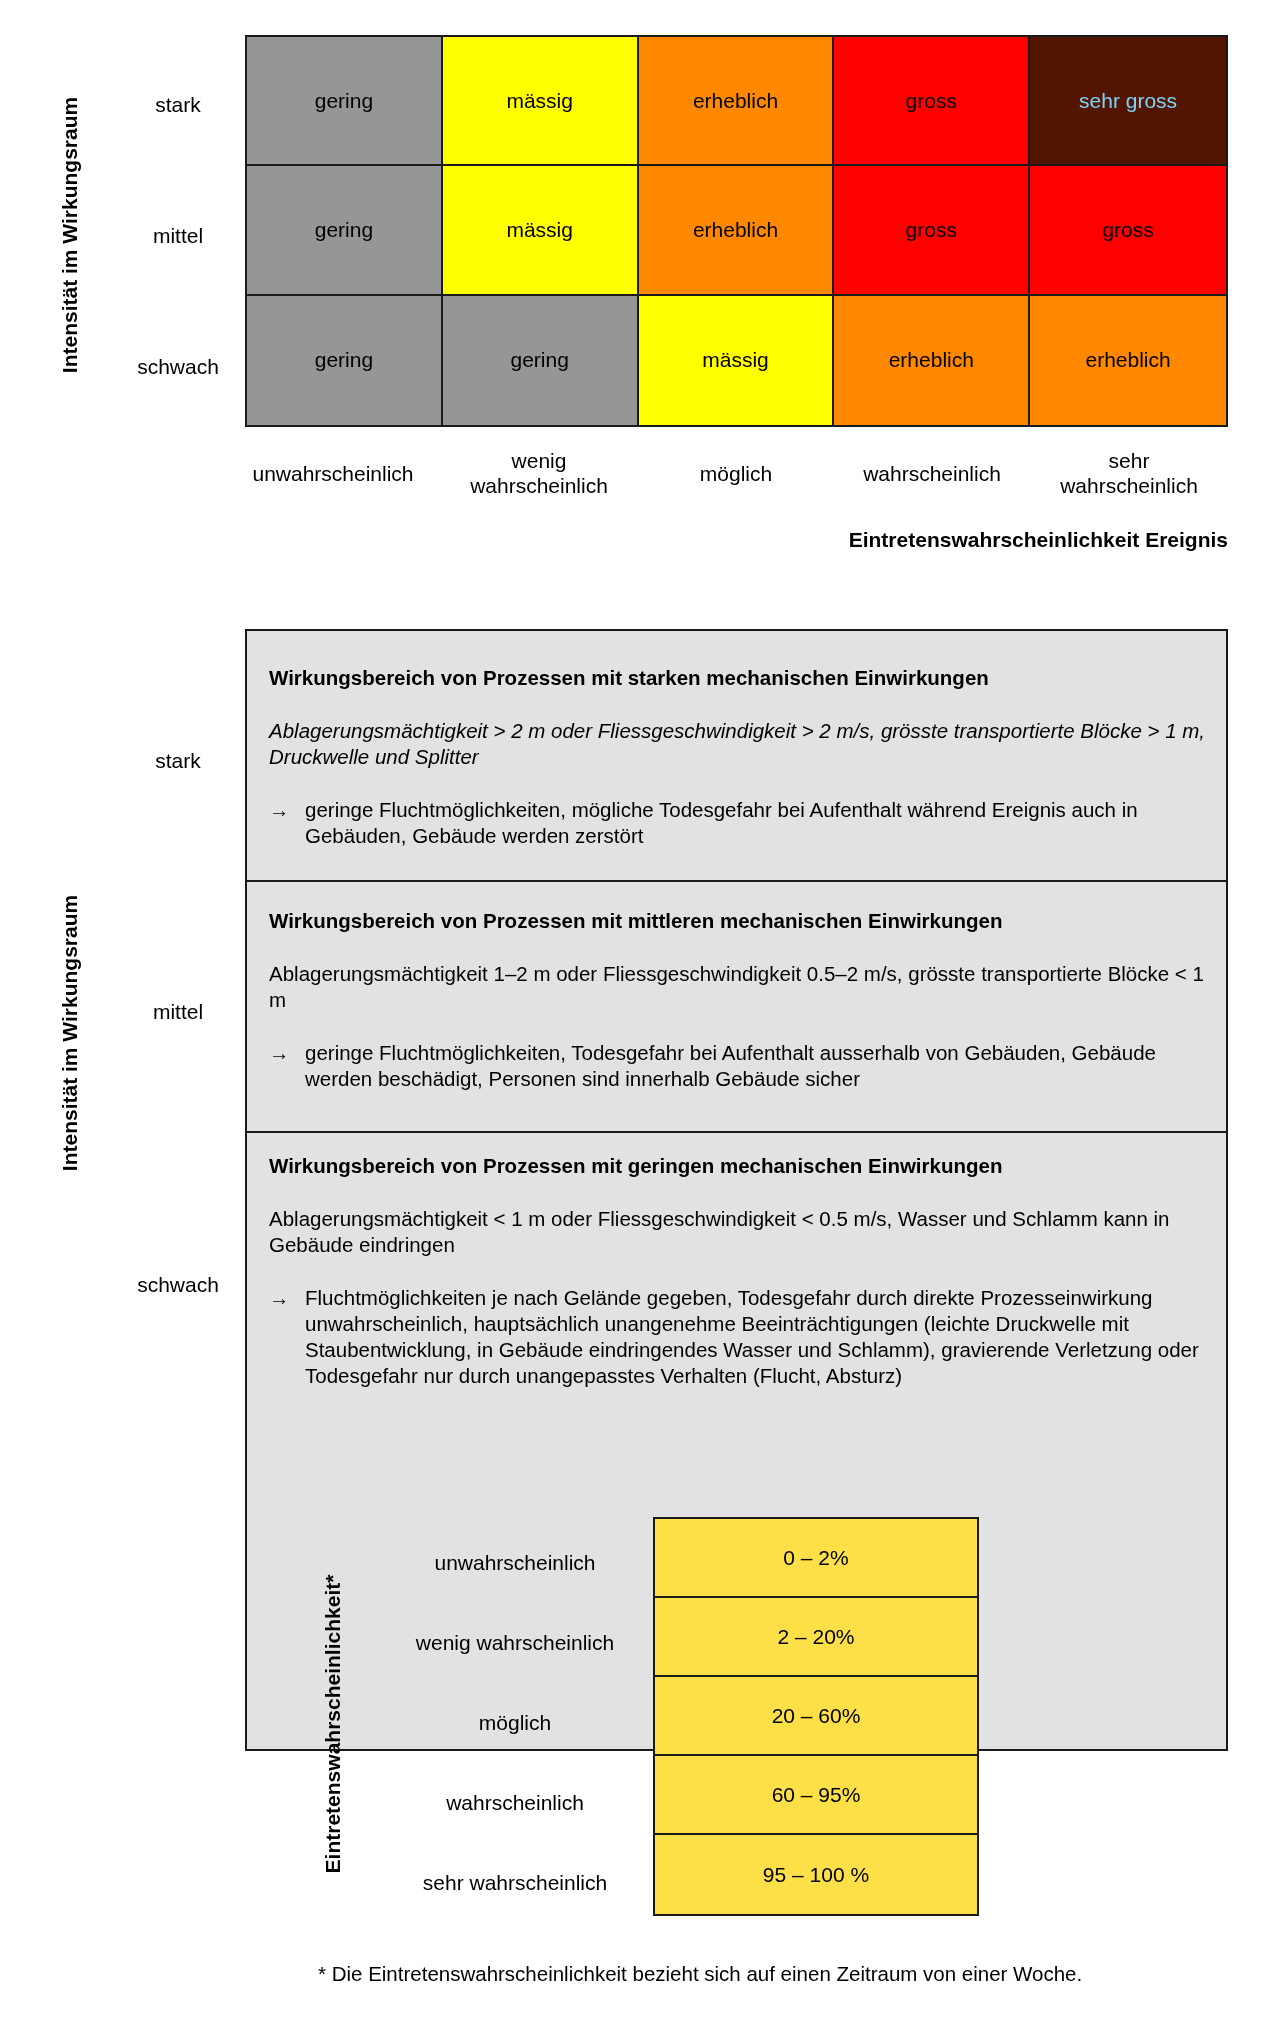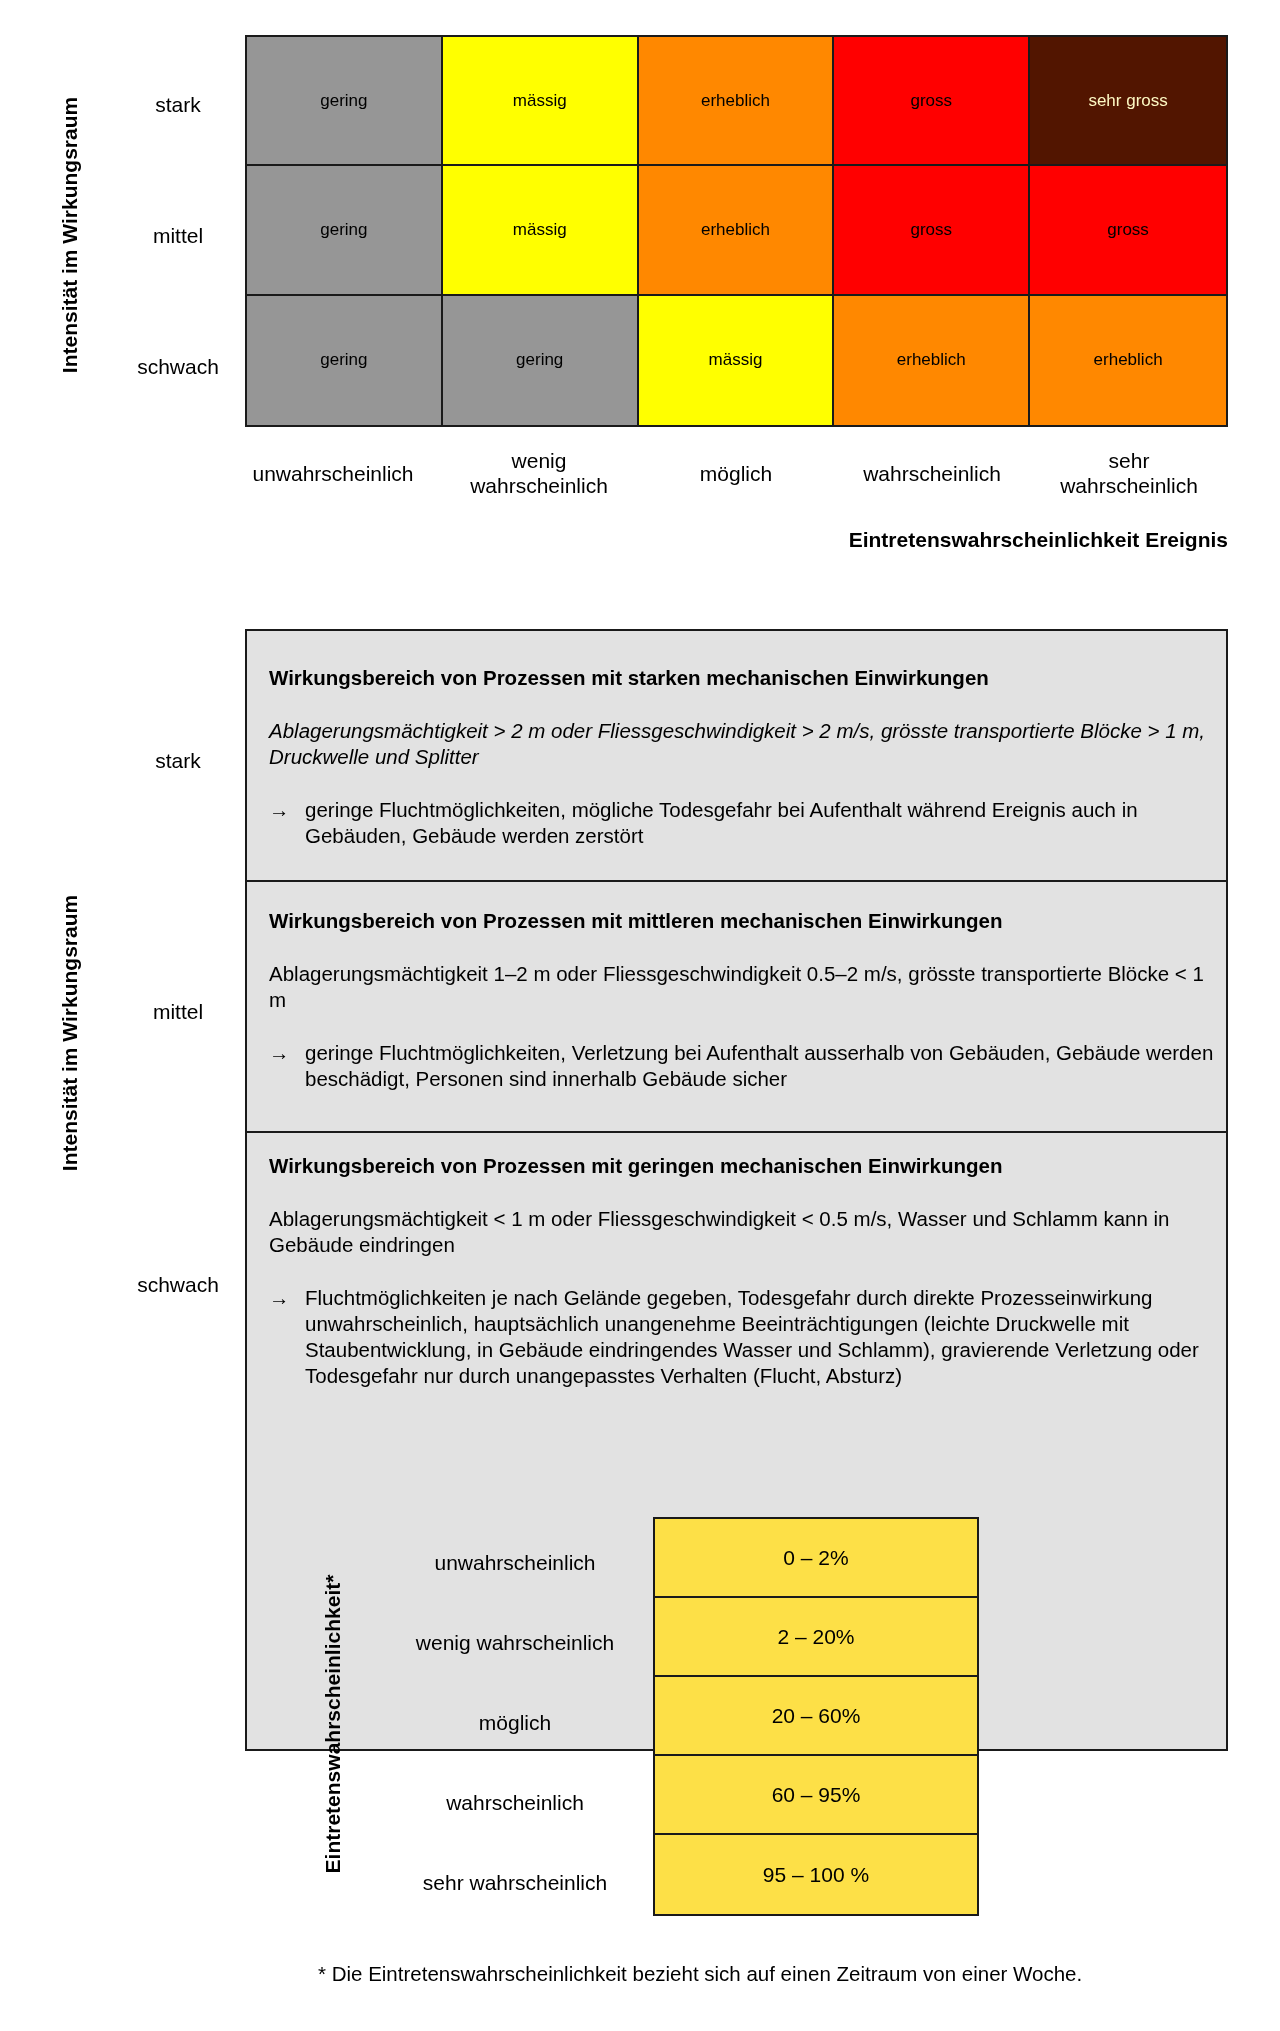--- a/index.html
+++ b/index.html
@@ -6,21 +6,21 @@
   body { width: 1280px; height: 2031px; position: relative; overflow: hidden;
          font-family: "Liberation Sans", sans-serif; color: #000; }
   .vlabel { position: absolute; font-weight: bold; font-size: 21px; white-space: nowrap;
             transform: translate(-50%, -50%) rotate(-90deg); }
   .rowlabel { position: absolute; font-size: 21px; transform: translate(-50%, -50%); white-space: nowrap; text-align: center; }
 
   
   #matrix { position: absolute; left: 245px; top: 35px; width: 983px; height: 392px;
             border: 2px solid #1a1a1a; box-sizing: border-box;
             display: grid; grid-template-columns: repeat(5, 1fr); grid-template-rows: repeat(3, 1fr); }
-  .cell { display: flex; align-items: center; justify-content: center; font-size: 17px;
+  .cell { display: flex; align-items: center; justify-content: center; font-size: 21px;
           border-right: 2px solid #1a1a1a; border-bottom: 2px solid #1a1a1a; box-sizing: border-box; }
   .cell:nth-child(5n) { border-right: none; }
   .cell:nth-last-child(-n+5) { border-bottom: none; }
   .xlab { position: absolute; top: 445px; width: 196px; height: 56px; display: flex; align-items: center;
           justify-content: center; text-align: center; font-size: 21px; line-height: 25px; }
   #xtitle { position: absolute; left: 245px; width: 983px; top: 528px; text-align: right; font-weight: bold; font-size: 21px; }
 
   
   #desc { position: absolute; left: 245px; top: 629px; width: 983px; height: 1122px;
           border: 2px solid #1a1a1a; box-sizing: border-box; background: #e2e2e2; }
@@ -47,21 +47,21 @@
 
 <div class="rowlabel" style="left:178px; top:105px;">stark</div>
 <div class="rowlabel" style="left:178px; top:236px;">mittel</div>
 <div class="rowlabel" style="left:178px; top:367px;">schwach</div>
 
 <div id="matrix">
   <div class="cell" style="background: rgb(150, 150, 150); color: rgb(0, 0, 0);">gering</div>
   <div class="cell" style="background: rgb(255, 255, 0); color: rgb(0, 0, 0);">mässig</div>
   <div class="cell" style="background: rgb(255, 136, 0); color: rgb(0, 0, 0);">erheblich</div>
   <div class="cell" style="background: rgb(255, 0, 0); color: rgb(0, 0, 0);">gross</div>
-  <div class="cell" style="background: rgb(82, 21, 0); color: #fef9c3;">sehr gross</div>
+  <div class="cell" style="background: rgb(82, 21, 0); color: #7dd3fc;">sehr gross</div>
   <div class="cell" style="background: rgb(150, 150, 150); color: rgb(0, 0, 0);">gering</div>
   <div class="cell" style="background: rgb(255, 255, 0); color: rgb(0, 0, 0);">mässig</div>
   <div class="cell" style="background: rgb(255, 136, 0); color: rgb(0, 0, 0);">erheblich</div>
   <div class="cell" style="background: rgb(255, 0, 0); color: rgb(0, 0, 0);">gross</div>
   <div class="cell" style="background: rgb(255, 0, 0); color: rgb(0, 0, 0);">gross</div>
   <div class="cell" style="background: rgb(150, 150, 150); color: rgb(0, 0, 0);">gering</div>
   <div class="cell" style="background: rgb(150, 150, 150); color: rgb(0, 0, 0);">gering</div>
   <div class="cell" style="background: rgb(255, 255, 0); color: rgb(0, 0, 0);">mässig</div>
   <div class="cell" style="background: rgb(255, 136, 0); color: rgb(0, 0, 0);">erheblich</div>
   <div class="cell" style="background: rgb(255, 136, 0); color: rgb(0, 0, 0);">erheblich</div>
@@ -98,21 +98,21 @@
     <div class="arrowp" style="margin-top:27px;">
       <span class="arrow">→</span>
       <span>geringe Fluchtmöglichkeiten, mögliche Todesgefahr bei Aufenthalt während Ereignis auch in Gebäuden, Gebäude werden zerstört</span>
     </div>
   </div>
   <div class="dsec" style="top:249px; height:251px; padding-top:26px;">
     <h3>Wirkungsbereich von Prozessen mit mittleren mechanischen Einwirkungen</h3>
     <p style="margin-top:27px;">Ablagerungsmächtigkeit 1–2 m oder Fliessgeschwindigkeit 0.5–2 m/s, grösste transportierte Blöcke &lt; 1 m</p>
     <div class="arrowp" style="margin-top:27px;">
       <span class="arrow">→</span>
-      <span>geringe Fluchtmöglichkeiten, Verletzung bei Aufenthalt ausserhalb von Gebäuden, Gebäude werden beschädigt, Personen sind innerhalb Gebäude sicher</span>
+      <span>geringe Fluchtmöglichkeiten, Todesgefahr bei Aufenthalt ausserhalb von Gebäuden, Gebäude werden beschädigt, Personen sind innerhalb Gebäude sicher</span>
     </div>
   </div>
   <div class="dsec" style="top:500px; height:618px; padding-top:20px;">
     <h3>Wirkungsbereich von Prozessen mit geringen mechanischen Einwirkungen</h3>
     <p style="margin-top:27px;">Ablagerungsmächtigkeit &lt; 1 m oder Fliessgeschwindigkeit &lt; 0.5 m/s, Wasser und Schlamm kann in Gebäude eindringen</p>
     <div class="arrowp" style="margin-top:27px;">
       <span class="arrow">→</span>
       <span>Fluchtmöglichkeiten je nach Gelände gegeben, Todesgefahr durch direkte Prozesseinwirkung unwahrscheinlich, hauptsächlich unangenehme Beeinträchtigungen (leichte Druckwelle mit Staubentwicklung, in Gebäude eindringendes Wasser und Schlamm), gravierende Verletzung oder Todesgefahr nur durch unangepasstes Verhalten (Flucht, Absturz)</span>
     </div>
   </div>

